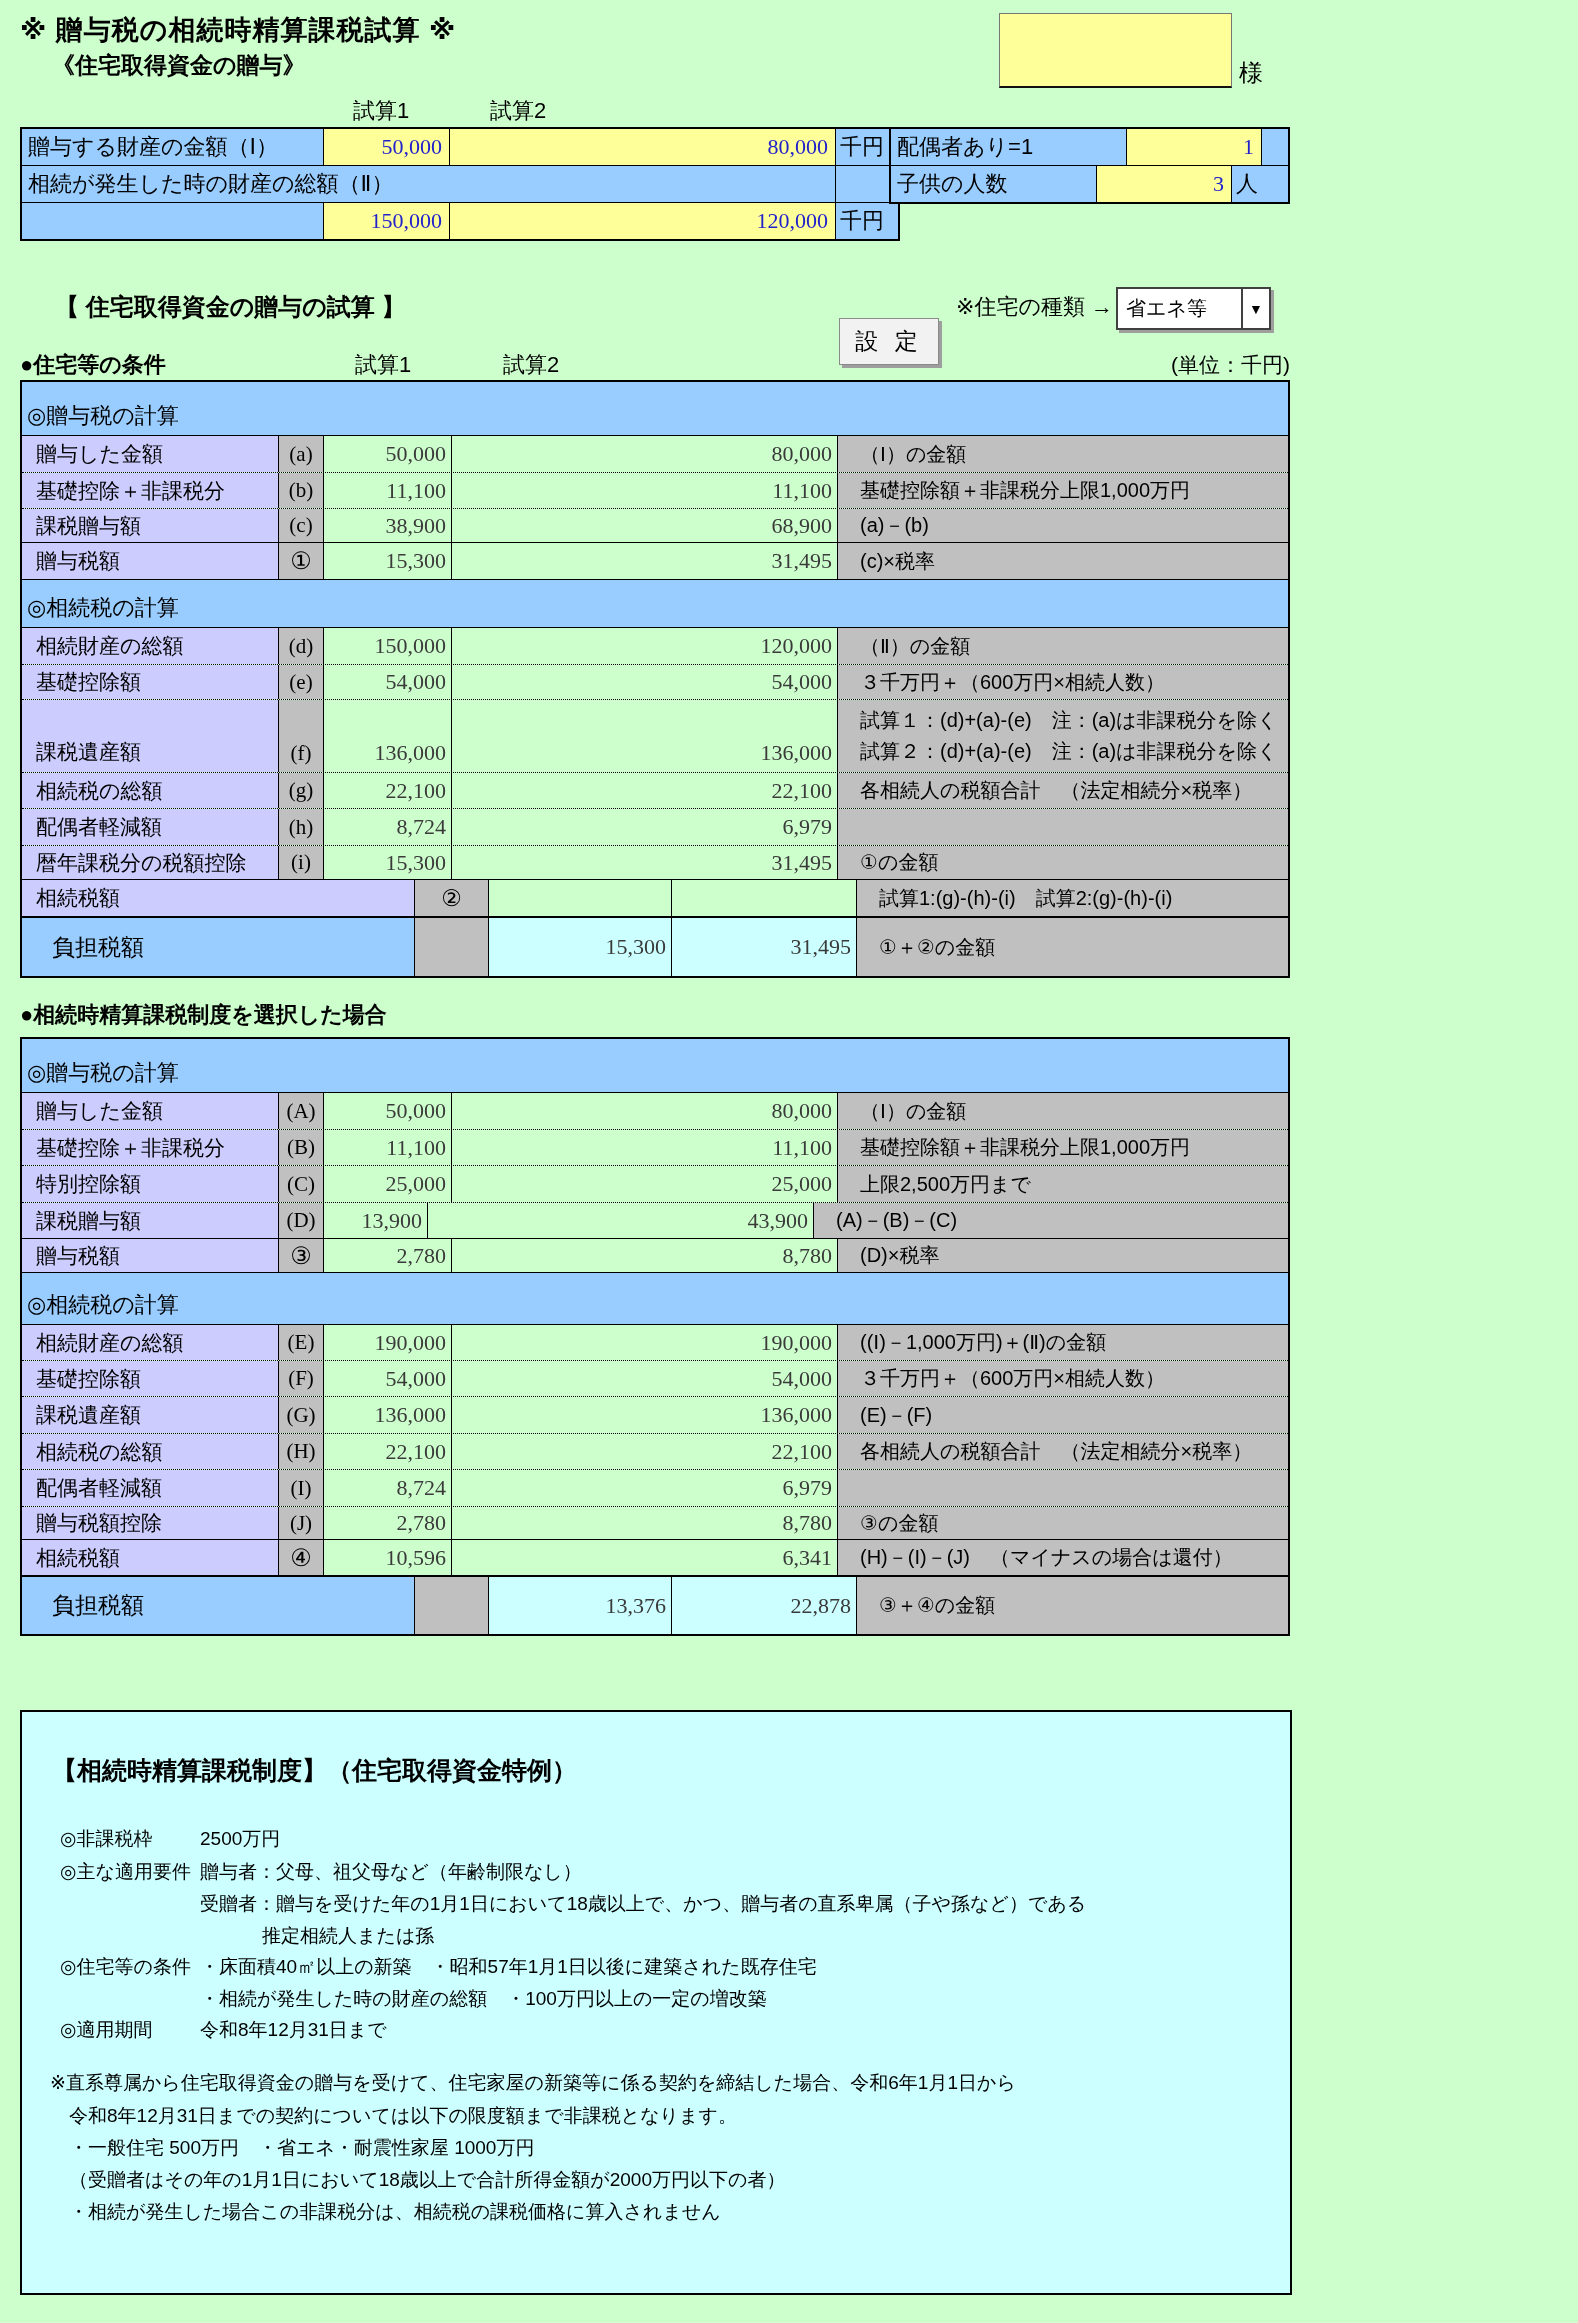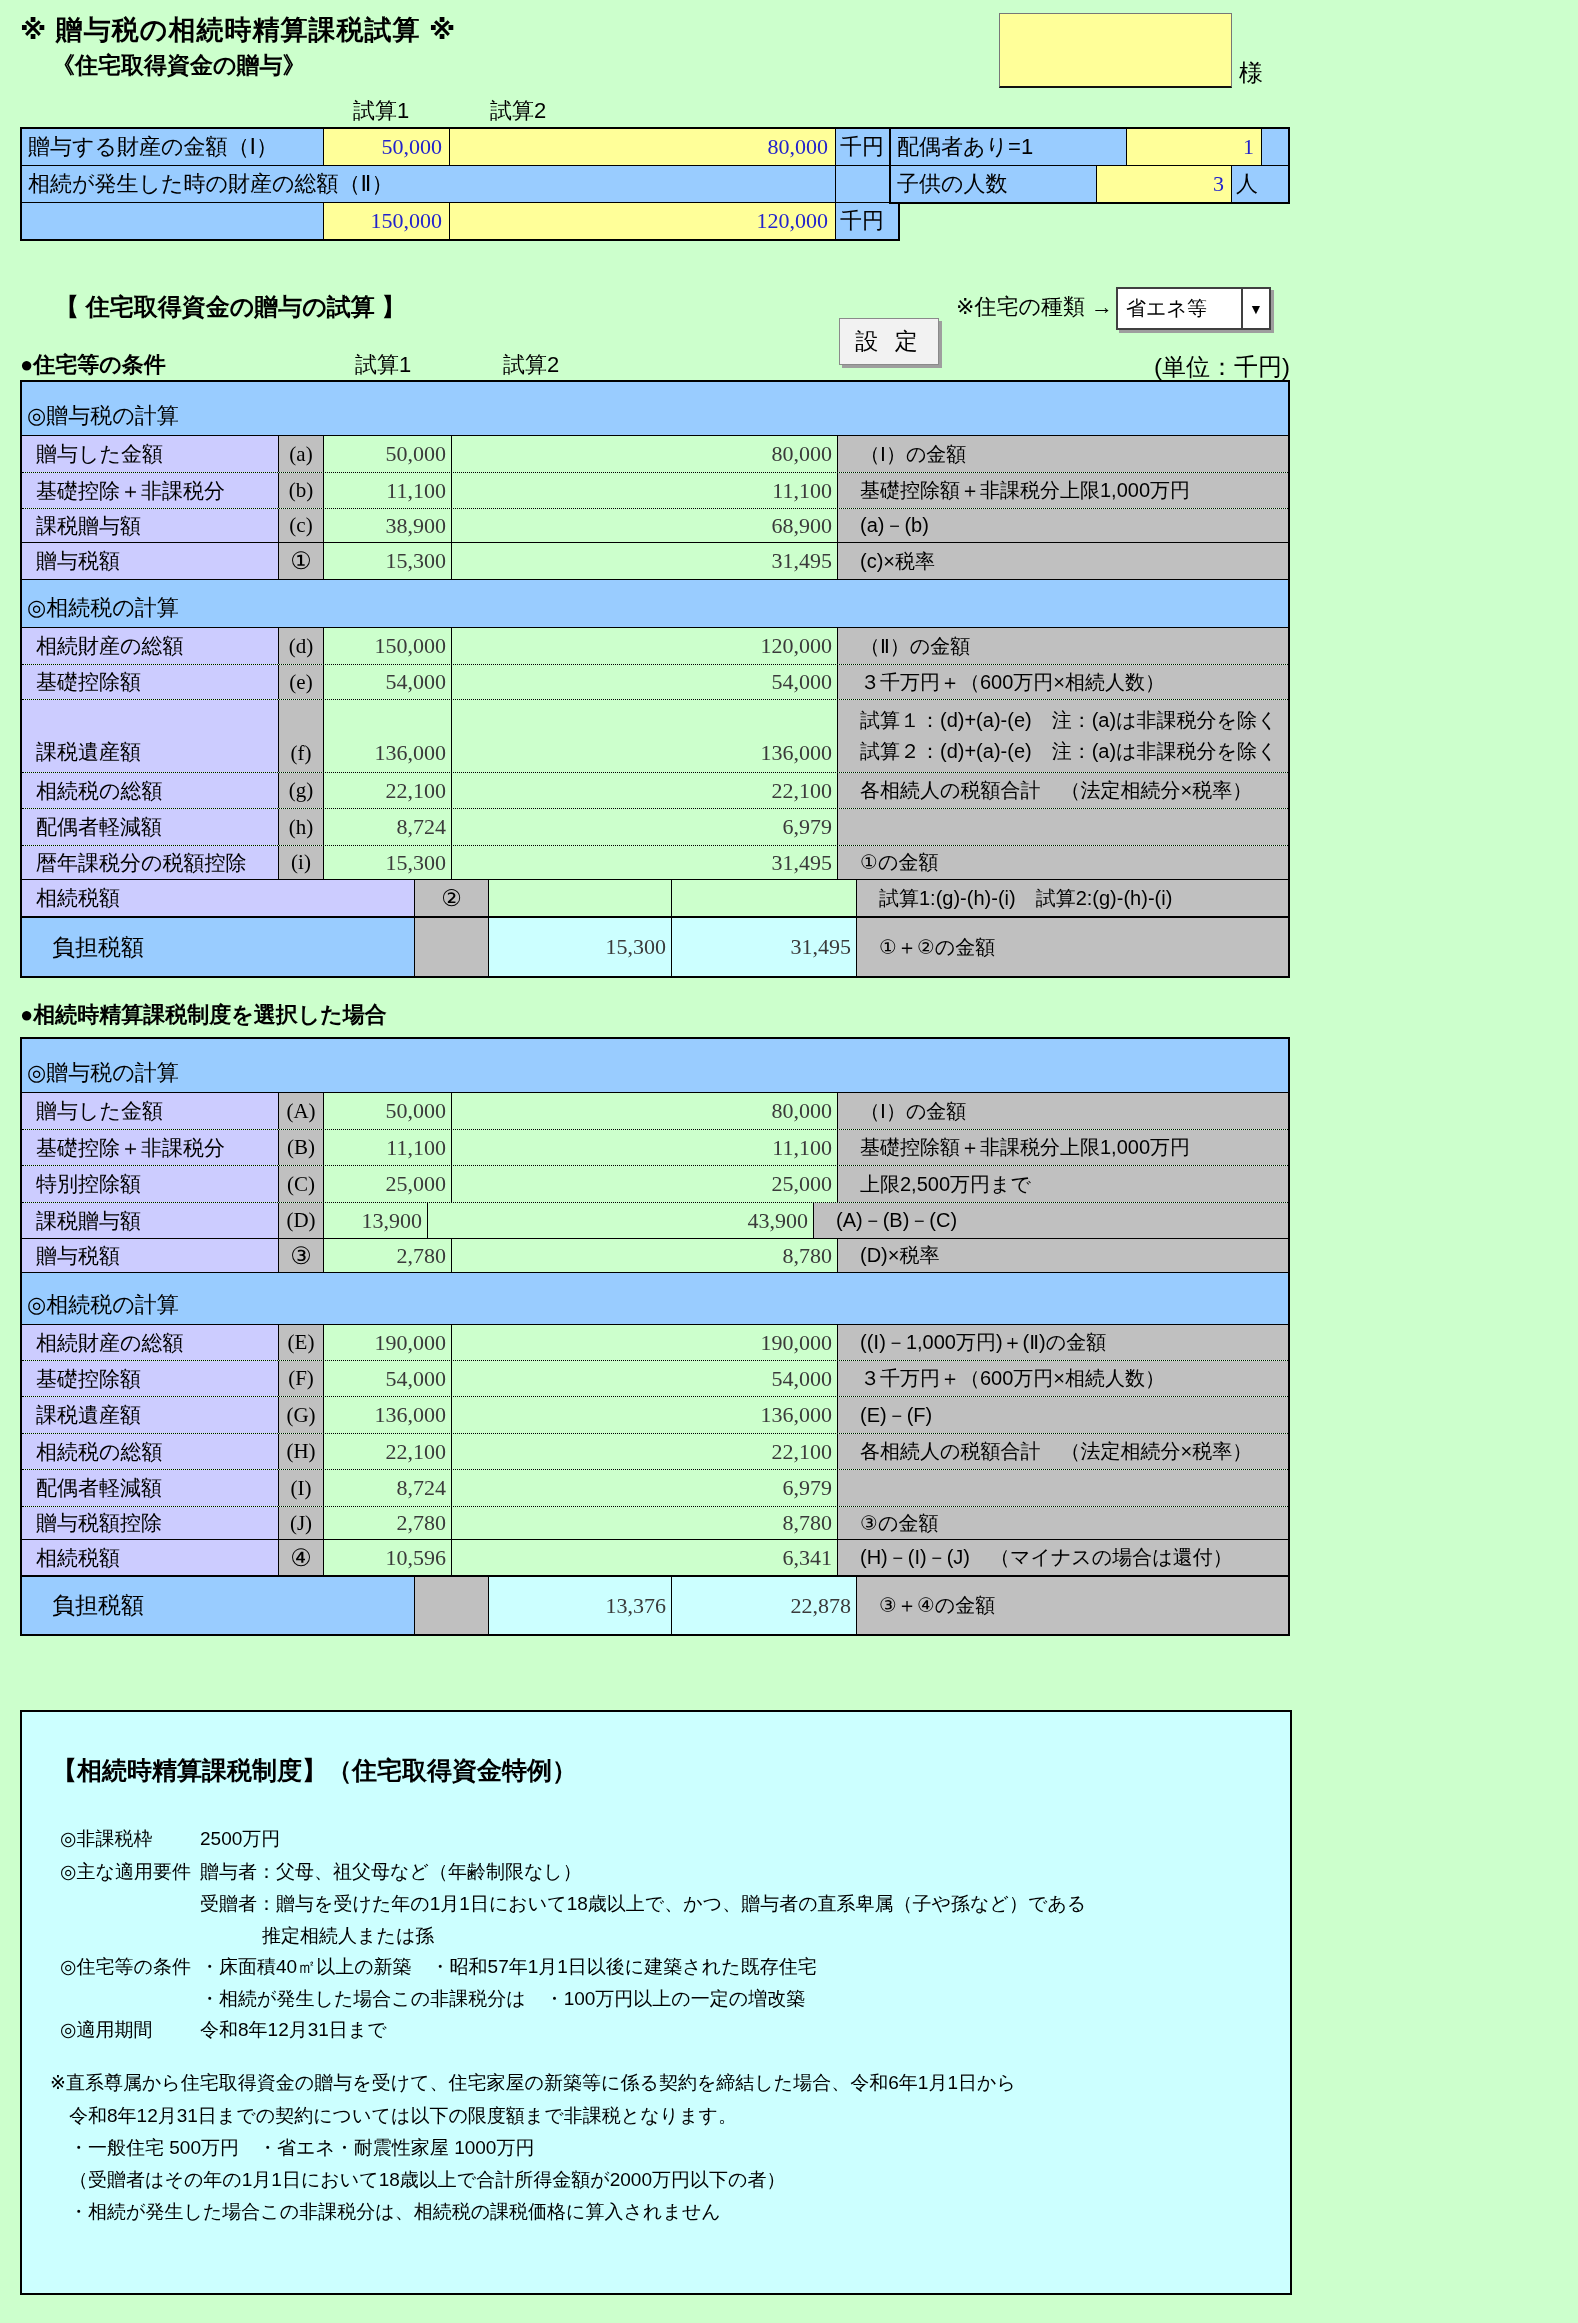--- a/index.html
+++ b/index.html
@@ -32,21 +32,21 @@
   .wc{width:74px;background:#c0c0c0;justify-content:center;font-size:23px}
   .cyan{background:#ccffff}
   .burdenl{width:393px;background:#99ccff;padding-left:30px;font-size:23px}
   .fnote{flex-direction:column;align-items:flex-start;justify-content:center;line-height:31px}
   .btn{left:839px;top:318px;width:100px;height:47px;background:#f2f2f2;border:1px solid #8a8a8a;box-shadow:3px 3px 0 #9e9e9e;display:flex;align-items:center;justify-content:center;font-size:23px;letter-spacing:5px;cursor:default}
   .dd{left:1116px;top:287px;width:155px;height:43px;background:#fff;border:2px solid #404040;display:flex;align-items:center;box-shadow:3px 3px 0 #9e9e9e}
   .dd-text{flex:1;padding-left:8px;font-size:20px}
   .dd-btn{width:28px;height:100%;display:flex;align-items:center;justify-content:center;border-left:2px solid #404040;font-size:14px}
   .sectitle{font-size:24px;font-weight:bold}
   .seclabel{font-size:22px;font-weight:bold}
-  .unitnote{left:1140px;top:351px;width:150px;text-align:right;font-size:24px}
+  .unitnote{left:1140px;top:351px;width:150px;text-align:right;font-size:21px}
   .infobox{position:absolute;left:20px;top:1710px;width:1272px;height:585px;background:#ccffff;border:2px solid #000}
   .iboxtitle{left:30px;top:42px;font-size:25px;font-weight:bold}
   .il{font-size:19px;white-space:nowrap}
 </style>
 </head>
 <body>
 
 <div class="page">
 
   <div class="abs title">※ 贈与税の相続時精算課税試算 ※</div>
@@ -315,21 +315,21 @@
 
     <div class="abs il" style="left:38px;top:147px">◎主な適用要件</div>
     <div class="abs il" style="left:178px;top:147px">贈与者：父母、祖父母など（年齢制限なし）</div>
 
     <div class="abs il" style="left:178px;top:179px">受贈者：贈与を受けた年の1月1日において18歳以上で、かつ、贈与者の直系卑属（子や孫など）である</div>
     <div class="abs il" style="left:240px;top:211px">推定相続人または孫</div>
 
     <div class="abs il" style="left:38px;top:242px">◎住宅等の条件</div>
     <div class="abs il" style="left:178px;top:242px">・床面積40㎡以上の新築　・昭和57年1月1日以後に建築された既存住宅</div>
 
-    <div class="abs il" style="left:178px;top:274px">・相続が発生した場合この非課税分は　・100万円以上の一定の増改築</div>
+    <div class="abs il" style="left:178px;top:274px">・相続が発生した時の財産の総額　・100万円以上の一定の増改築</div>
 
     <div class="abs il" style="left:38px;top:305px">◎適用期間</div>
     <div class="abs il" style="left:178px;top:305px">令和8年12月31日まで</div>
 
     <div class="abs il" style="left:28px;top:358px">※直系尊属から住宅取得資金の贈与を受けて、住宅家屋の新築等に係る契約を締結した場合、令和6年1月1日から</div>
     <div class="abs il" style="left:28px;top:391px">　令和8年12月31日までの契約については以下の限度額まで非課税となります。</div>
     <div class="abs il" style="left:28px;top:423px">　・一般住宅 500万円　・省エネ・耐震性家屋 1000万円</div>
     <div class="abs il" style="left:28px;top:455px">　（受贈者はその年の1月1日において18歳以上で合計所得金額が2000万円以下の者）</div>
     <div class="abs il" style="left:28px;top:487px">　・相続が発生した場合この非課税分は、相続税の課税価格に算入されません</div>
   </div>

